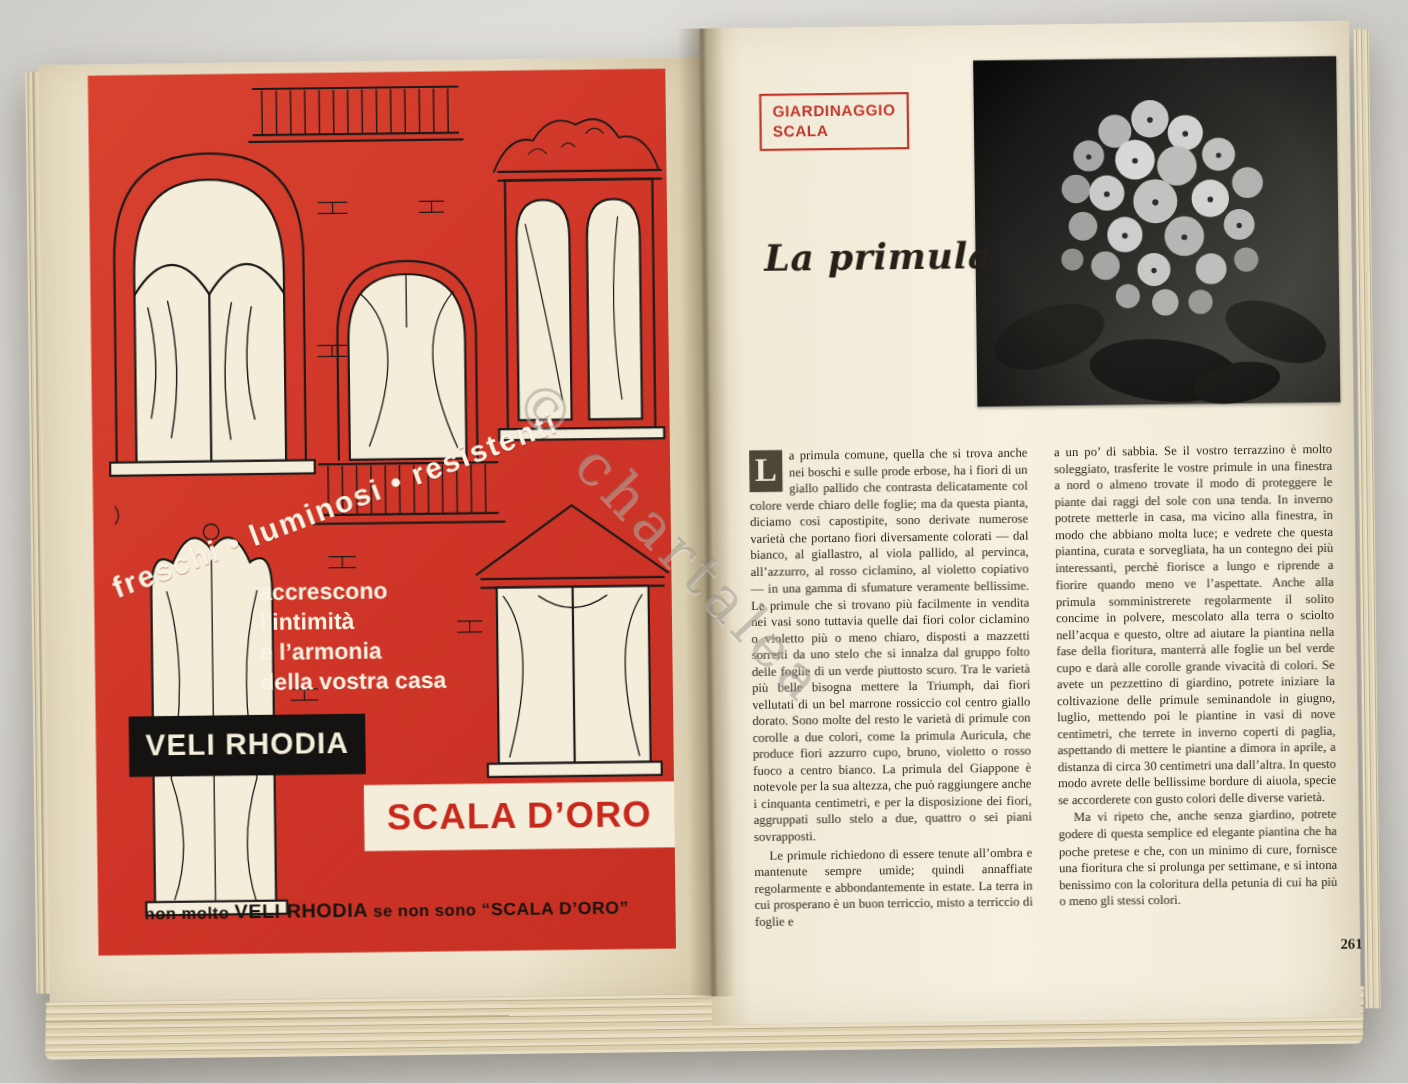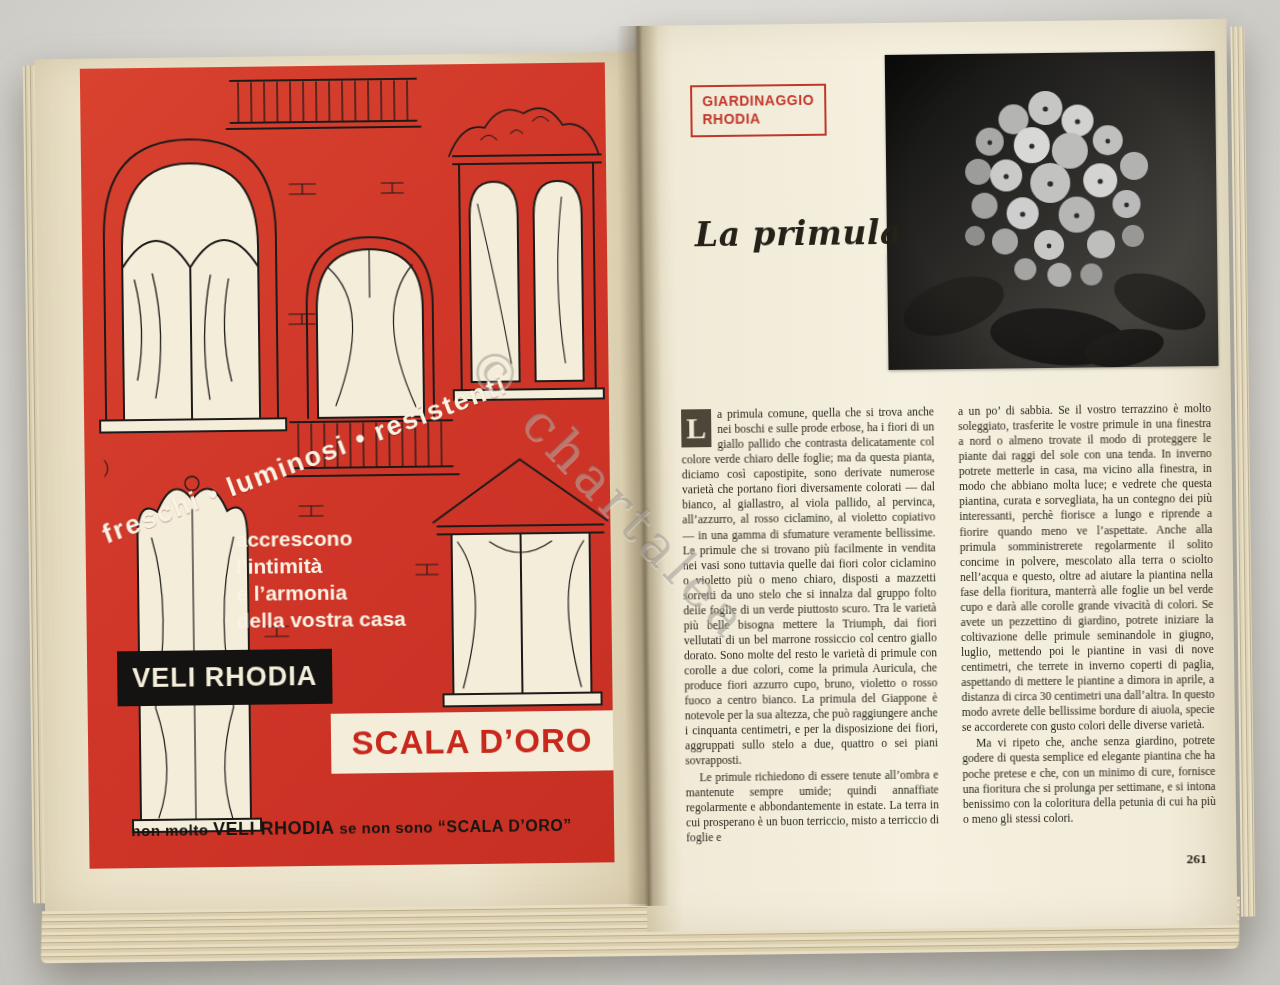--- a/index.html
+++ b/index.html
@@ -112,21 +112,21 @@
     text-align:justify; hyphens:auto;
   }
   .col p + p { text-indent:14px; margin-top:1px; }
   .dropcap {
     float:left; width:30px; height:38px; margin:2px 6px 0 0;
     background:#4c4739; color:#efe9d5;
     font-family:"Liberation Serif", serif; font-weight:700; font-size:30px;
     text-align:center; line-height:38px;
   }
   .page-number {
-    position:absolute; left:540px; top:832px;
+    position:absolute; left:572px; top:832px;
     font-size:13.5px; color:#2b261d; font-weight:700;
   }
 
   
   .watermark {
     position:absolute; left:470px; top:316px;
     transform:rotate(47deg); transform-origin:left top;
     font-family:"DejaVu Serif", serif; font-size:52px; letter-spacing:6px;
     color:rgba(125,118,105,.40);
     text-shadow:1px 1px 0 rgba(255,255,255,.35);
@@ -205,21 +205,21 @@
       <div class="ad-footer">
         <span>non molto </span><span class="big">VELI RHODIA</span><span> se non sono </span><span class="quoted">“SCALA D’ORO”</span>
       </div>
     </div>
   </div>
 
   <div class="page page-right">
 
     <div class="kicker-box">
       <div>GIARDINAGGIO</div>
-      <div>RHODIA</div>
+      <div>SCALA</div>
     </div>
 
     <div class="photo-frame">
       <svg viewBox="0 0 330 315" width="330" height="315" aria-hidden="true">
         <defs>
           <linearGradient id="pg" x1="0" y1="0" x2="1" y2="1">
             <stop offset="0" stop-color="#0e0e0d"></stop>
             <stop offset="0.5" stop-color="#2f2e2b"></stop>
             <stop offset="1" stop-color="#5a5750"></stop>
           </linearGradient>

